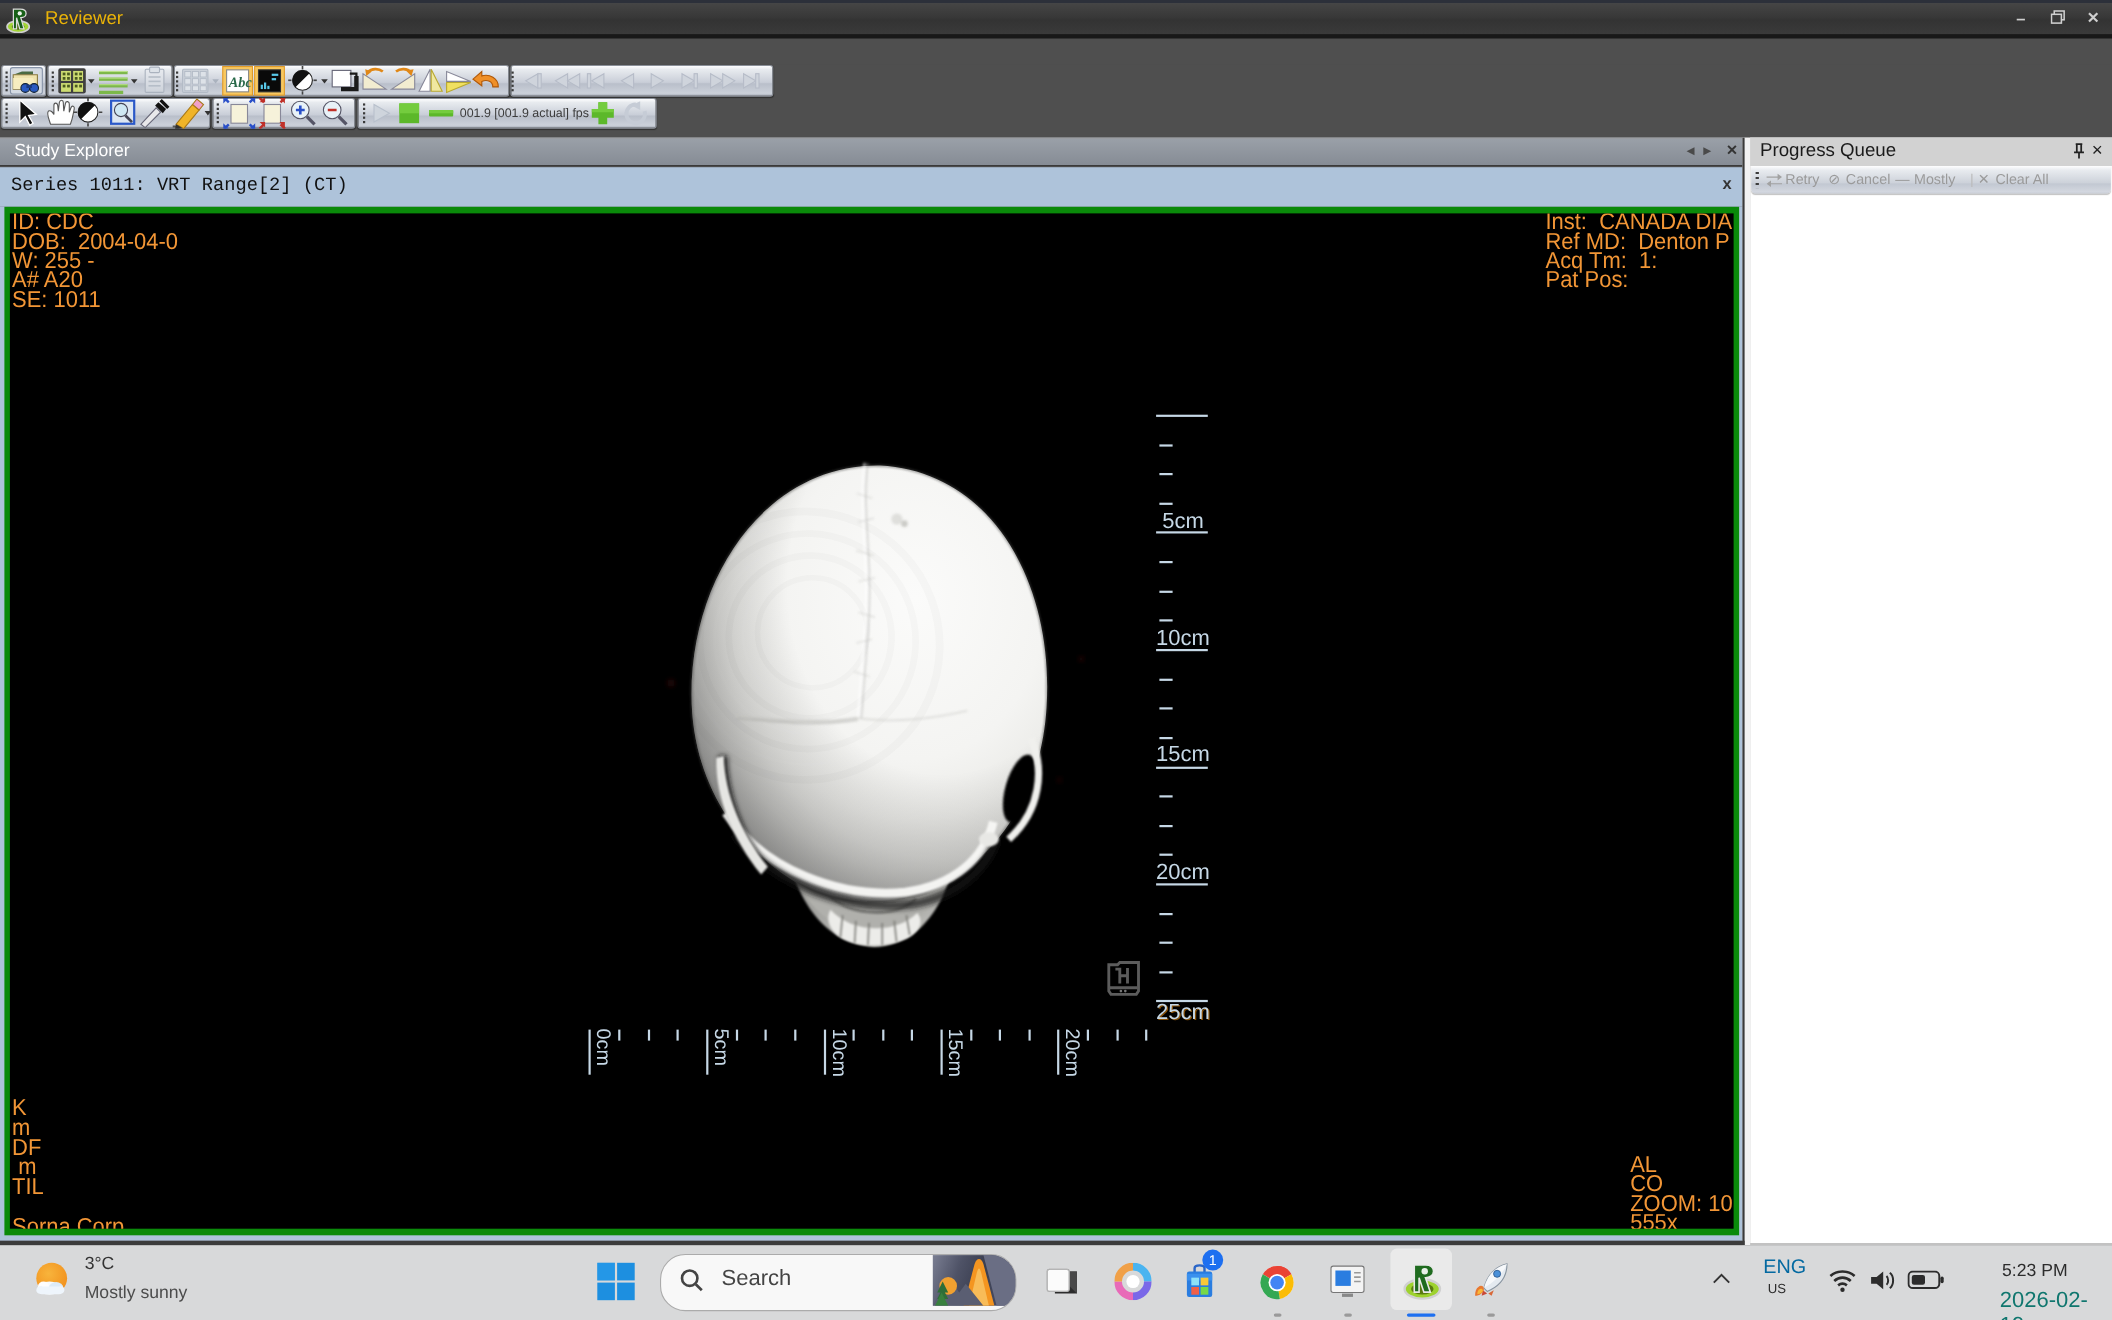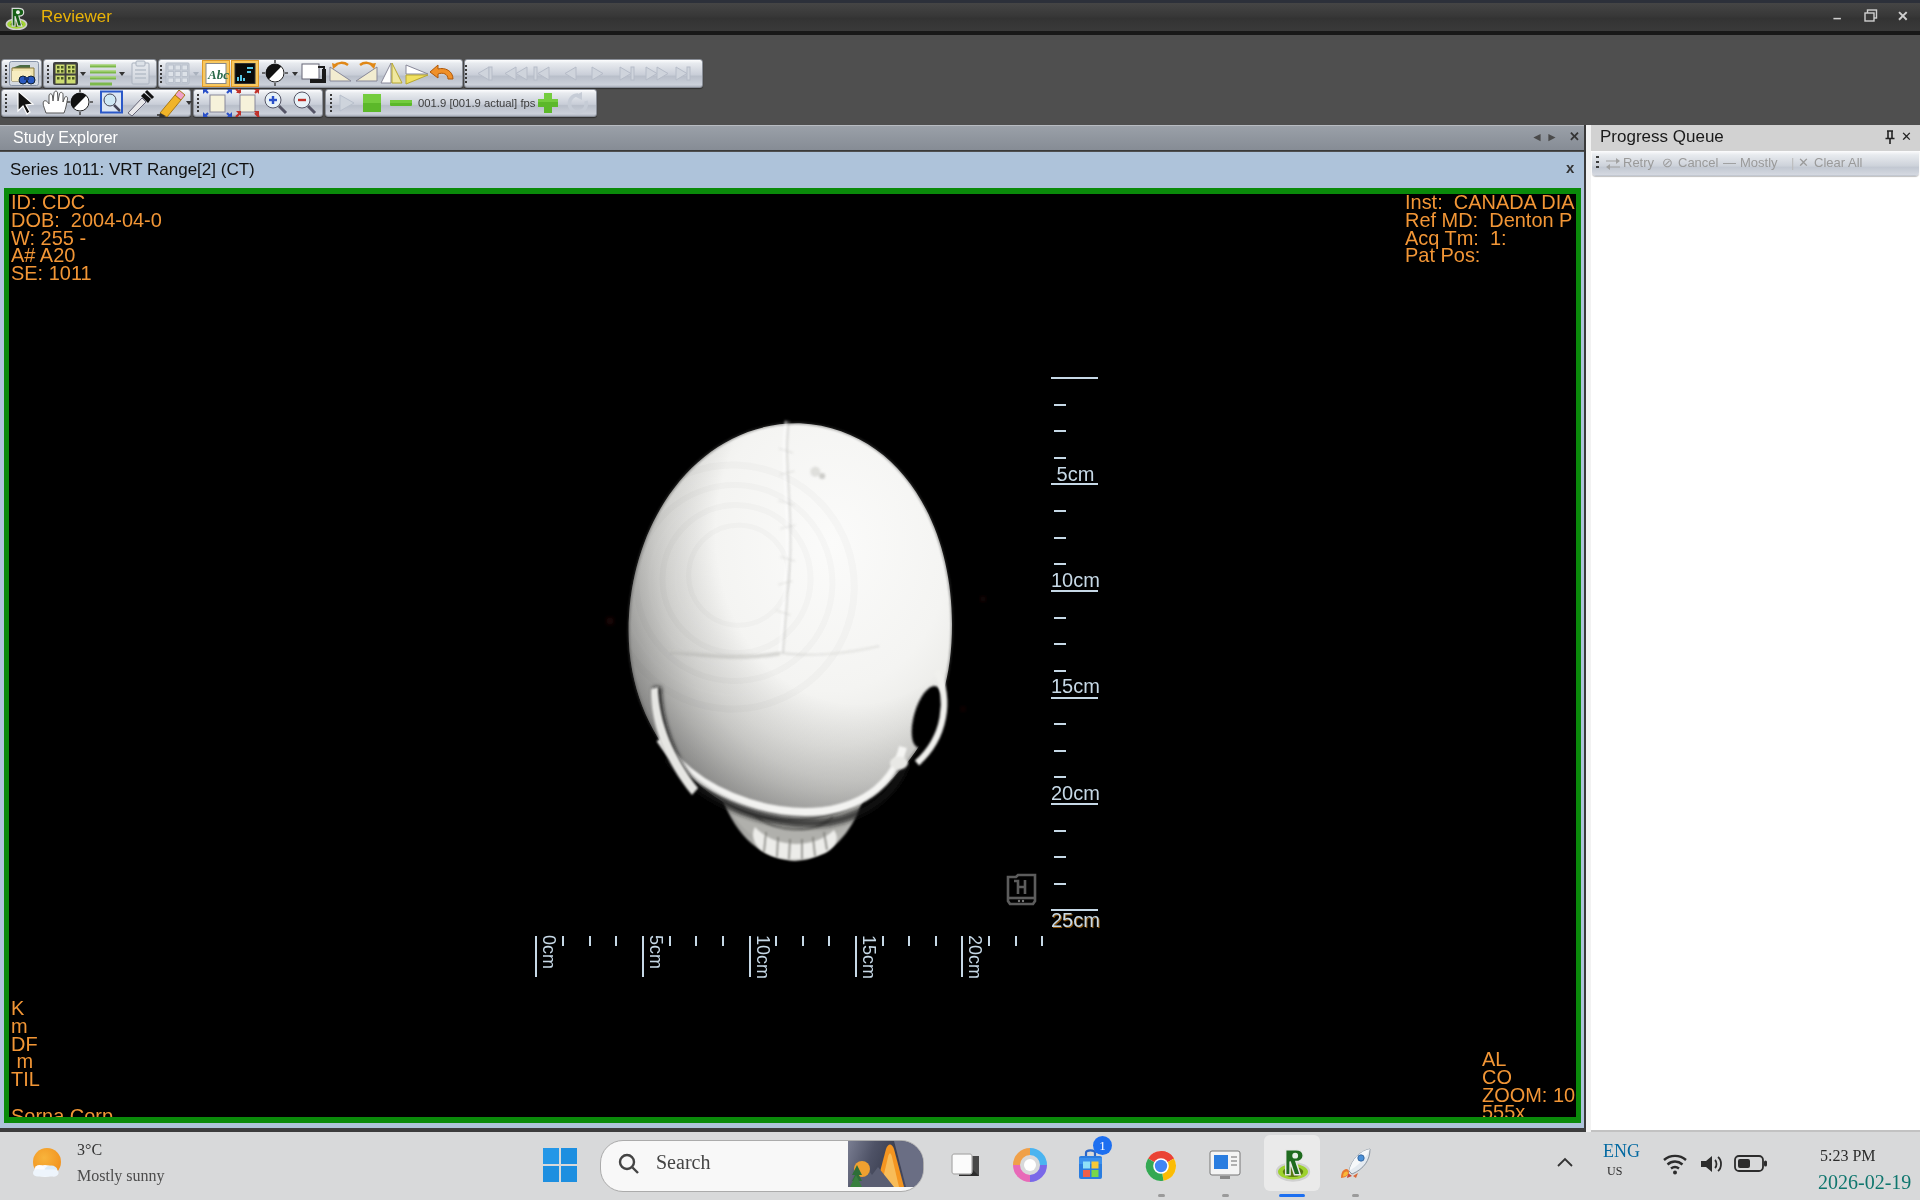--- a/index.html
+++ b/index.html
@@ -23,21 +23,21 @@
     background:linear-gradient(#fdfdfe, #e8ebef 12%, #c9ced8 55%, #b9bfca 60%, #ccd1da 92%, #aab0bb);
     box-shadow:0 1px 1px rgba(0,0,0,.4); }
   .grip { position:absolute; width:3px; top:5px; bottom:5px;
     background-image:repeating-linear-gradient(#3c3c3c 0 2px, transparent 2px 5px); }
 
   
   #sxbar { left:0; top:125px; width:1586px; height:26px;
     background:linear-gradient(#9aa0a8,#868c95); border-top:1px solid #b8bcc2; border-bottom:1px solid #3a3a3a;}
   #sxbar .t { position:absolute; left:13px; top:3px; font-size:16px; color:#fff; }
   #seriesbar { left:0; top:152px; width:1586px; height:36px; background:#aec3da; }
-  #seriesbar .t { position:absolute; left:10px; top:8px; font-size:17px; color:#111; }
+  #seriesbar .t { position:absolute; left:10px; top:8px; font-size:17px; color:#111;font-family:Liberation Mono, monospace; }
 
   
   #vpframe { left:0; top:188px; width:1586px; height:940px; background:#aec3da; }
   #vpgreen { left:4px; top:0; width:1577px; height:935px; background:#0a8a0a; }
   #vp { position:absolute; left:9px; top:6px; width:1567px; height:923px; background:#000; overflow:hidden; }
   .ovtx { position:absolute; color:#f29636; font-size:21px; line-height:17.8px; white-space:pre;
      transform:scaleX(.95); transform-origin:0 0; }
   .ruler { position:absolute; color:#c6d8e6; font-size:20px; }
 
   
@@ -46,21 +46,21 @@
      background:#d2d2d2; }
   #pqhead .t { position:absolute; left:9px; top:2px; font-size:17px; color:#1a1a1a; }
   #pqtool { position:absolute; left:1px; top:26px; width:327px; height:25px; border-radius:0 0 4px 4px;
      background:linear-gradient(#fdfdfe,#e8ebef 15%,#cdd2da 60%,#c2c8d2 65%,#d4d8e0 95%,#b8bec8);
      box-shadow:0 1px 1px rgba(0,0,0,.25); }
   .pqi { position:absolute; top:4px; font-size:13px; color:#9a9a9a; }
   #splitter { left:1584px; top:125px; width:7px; height:1007px; background:#f2f2f2; border-left:2px solid #3a3a3a; }
 
   
   #bstrip { left:0; top:1128px; width:1586px; height:4px; background:#3c3c3c; }
-  #taskbar { left:0; top:1132px; width:1920px; height:68px; background:#d8d9da;font-family:Liberation Serif, serif; }
+  #taskbar { left:0; top:1132px; width:1920px; height:68px; background:#d8d9da; }
   .tbtxt { position:absolute; color:#3c3c3c; }
 </style>
 </head>
 <body>
 <div id="page">
   <div class="abs" id="topstrip"></div>
   <div class="abs" id="titlebar"></div>
   <div class="abs" id="titletext">Reviewer</div>
   <svg class="abs" style="left:4px;top:5px" width="25" height="25" viewBox="0 0 26 26">
     <ellipse cx="13" cy="20" rx="10.5" ry="5.5" fill="#a2d435" stroke="#cfcfcf" stroke-width="1.6"></ellipse>

